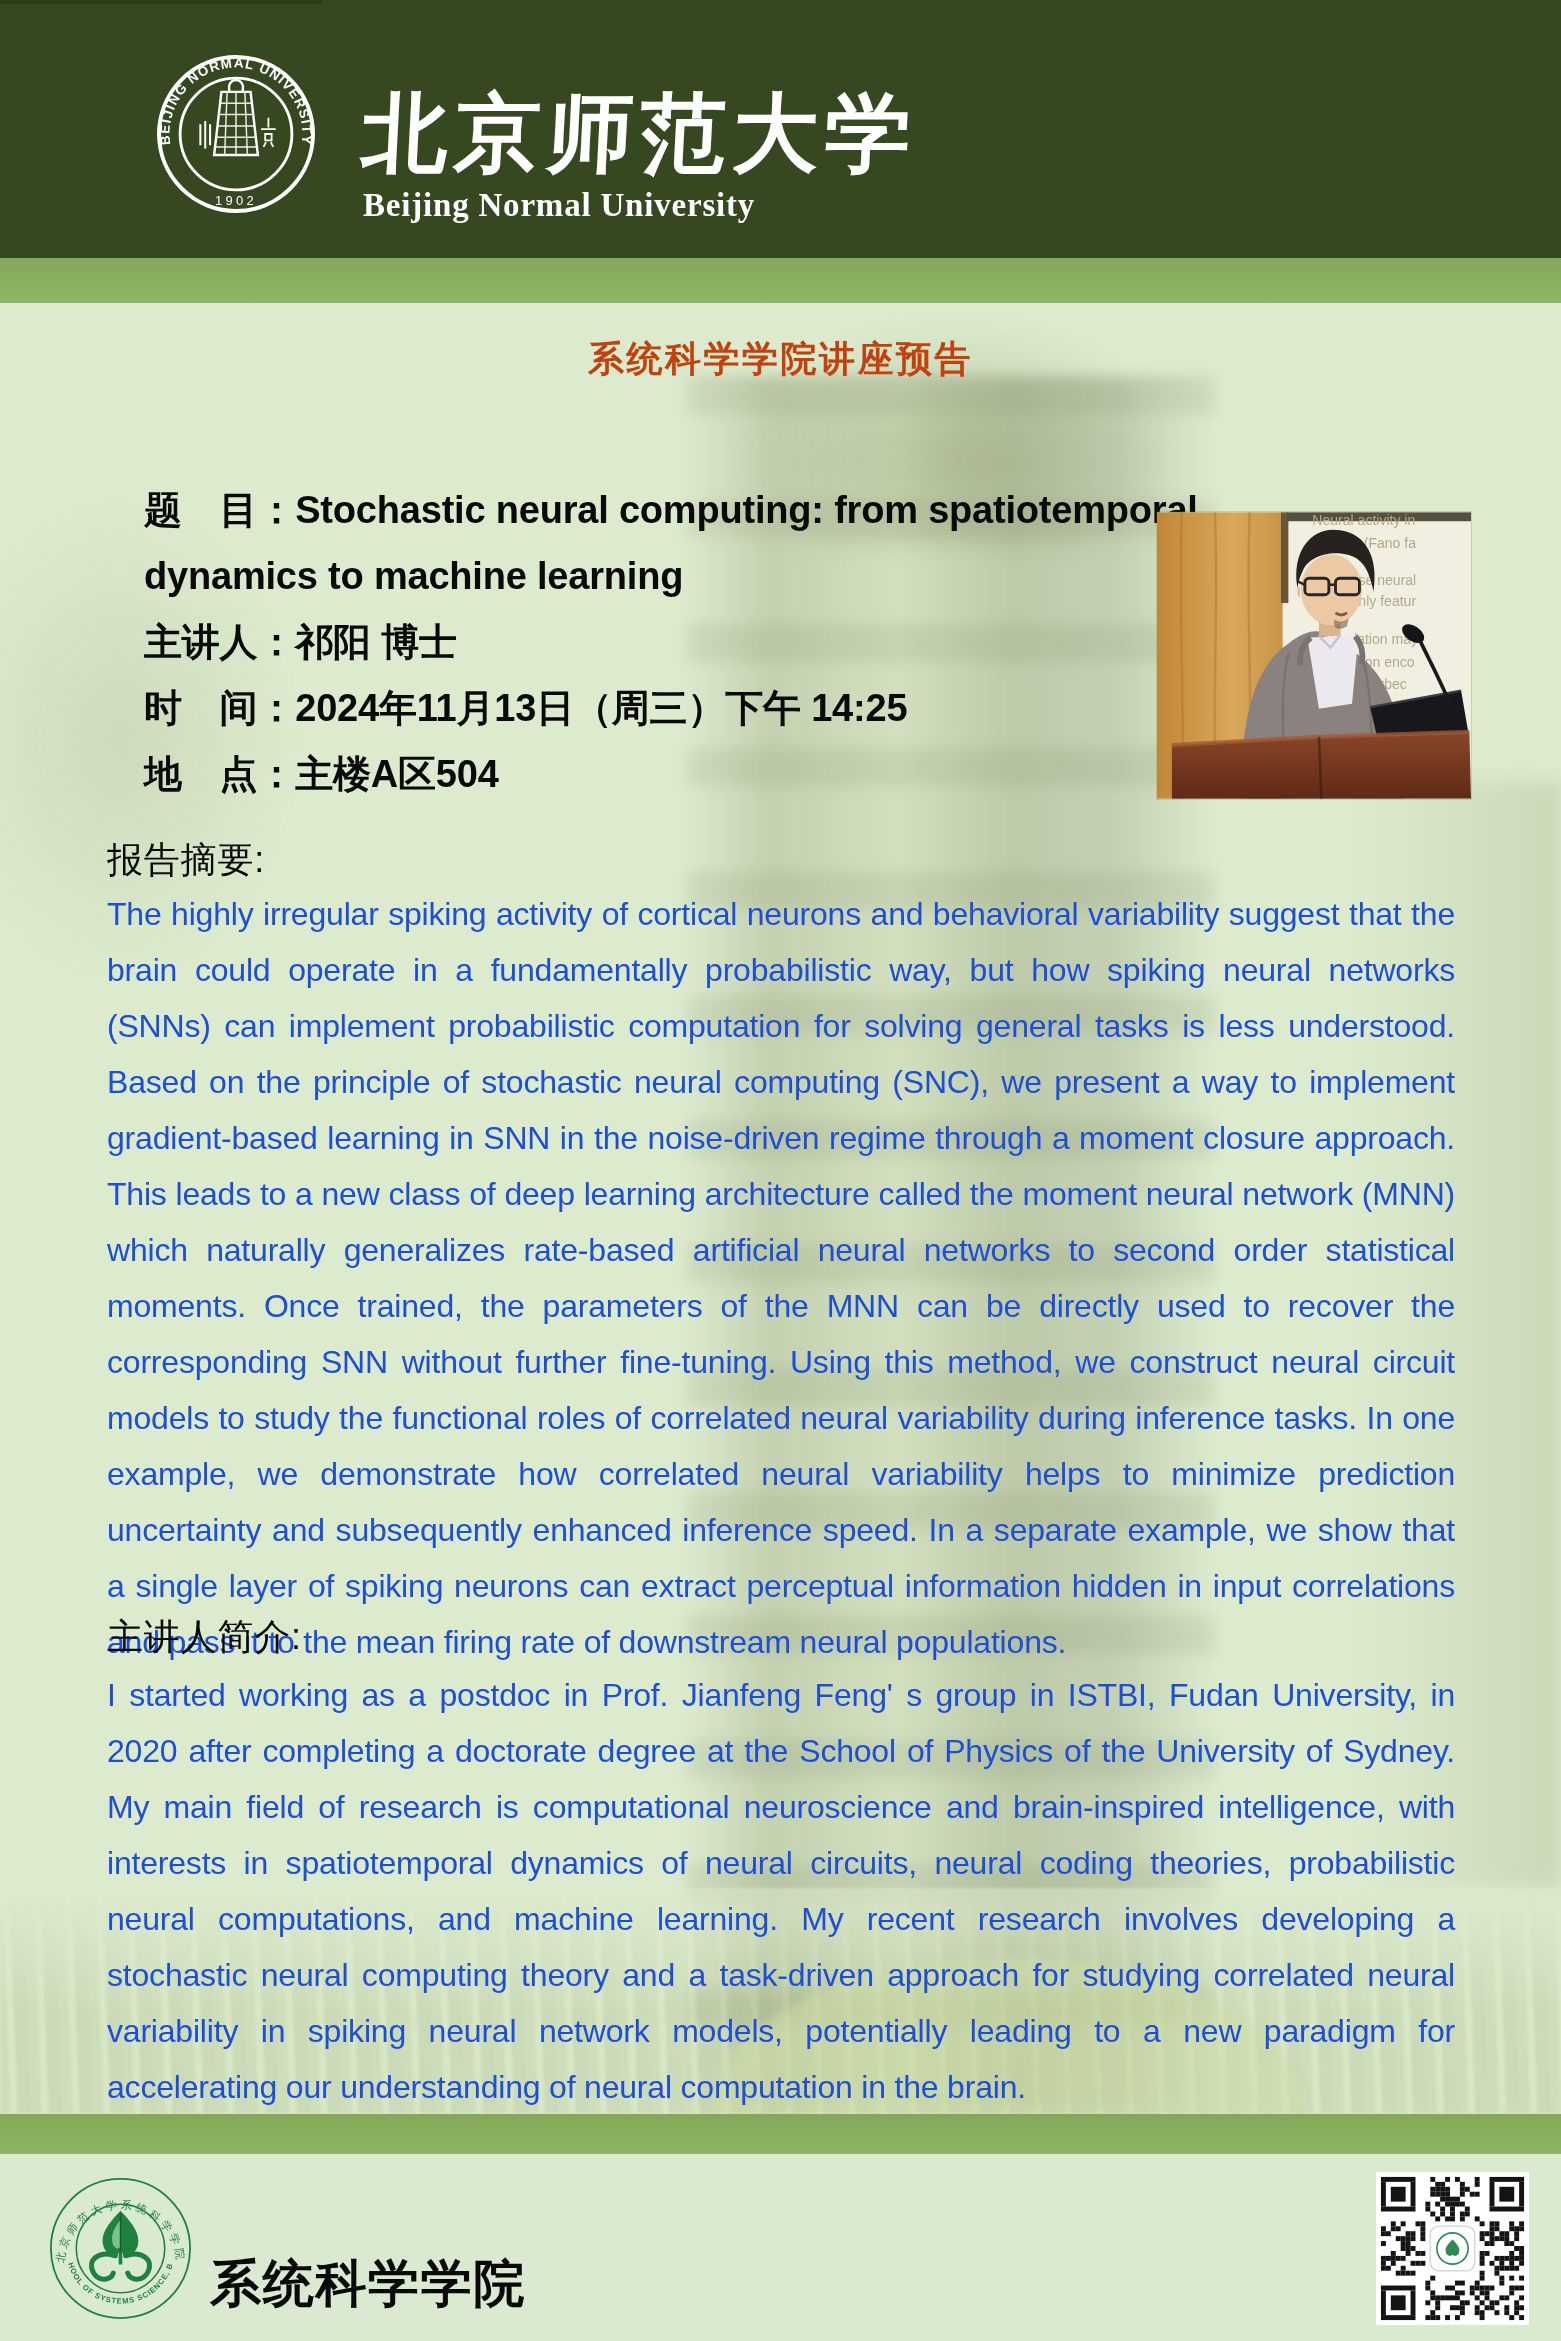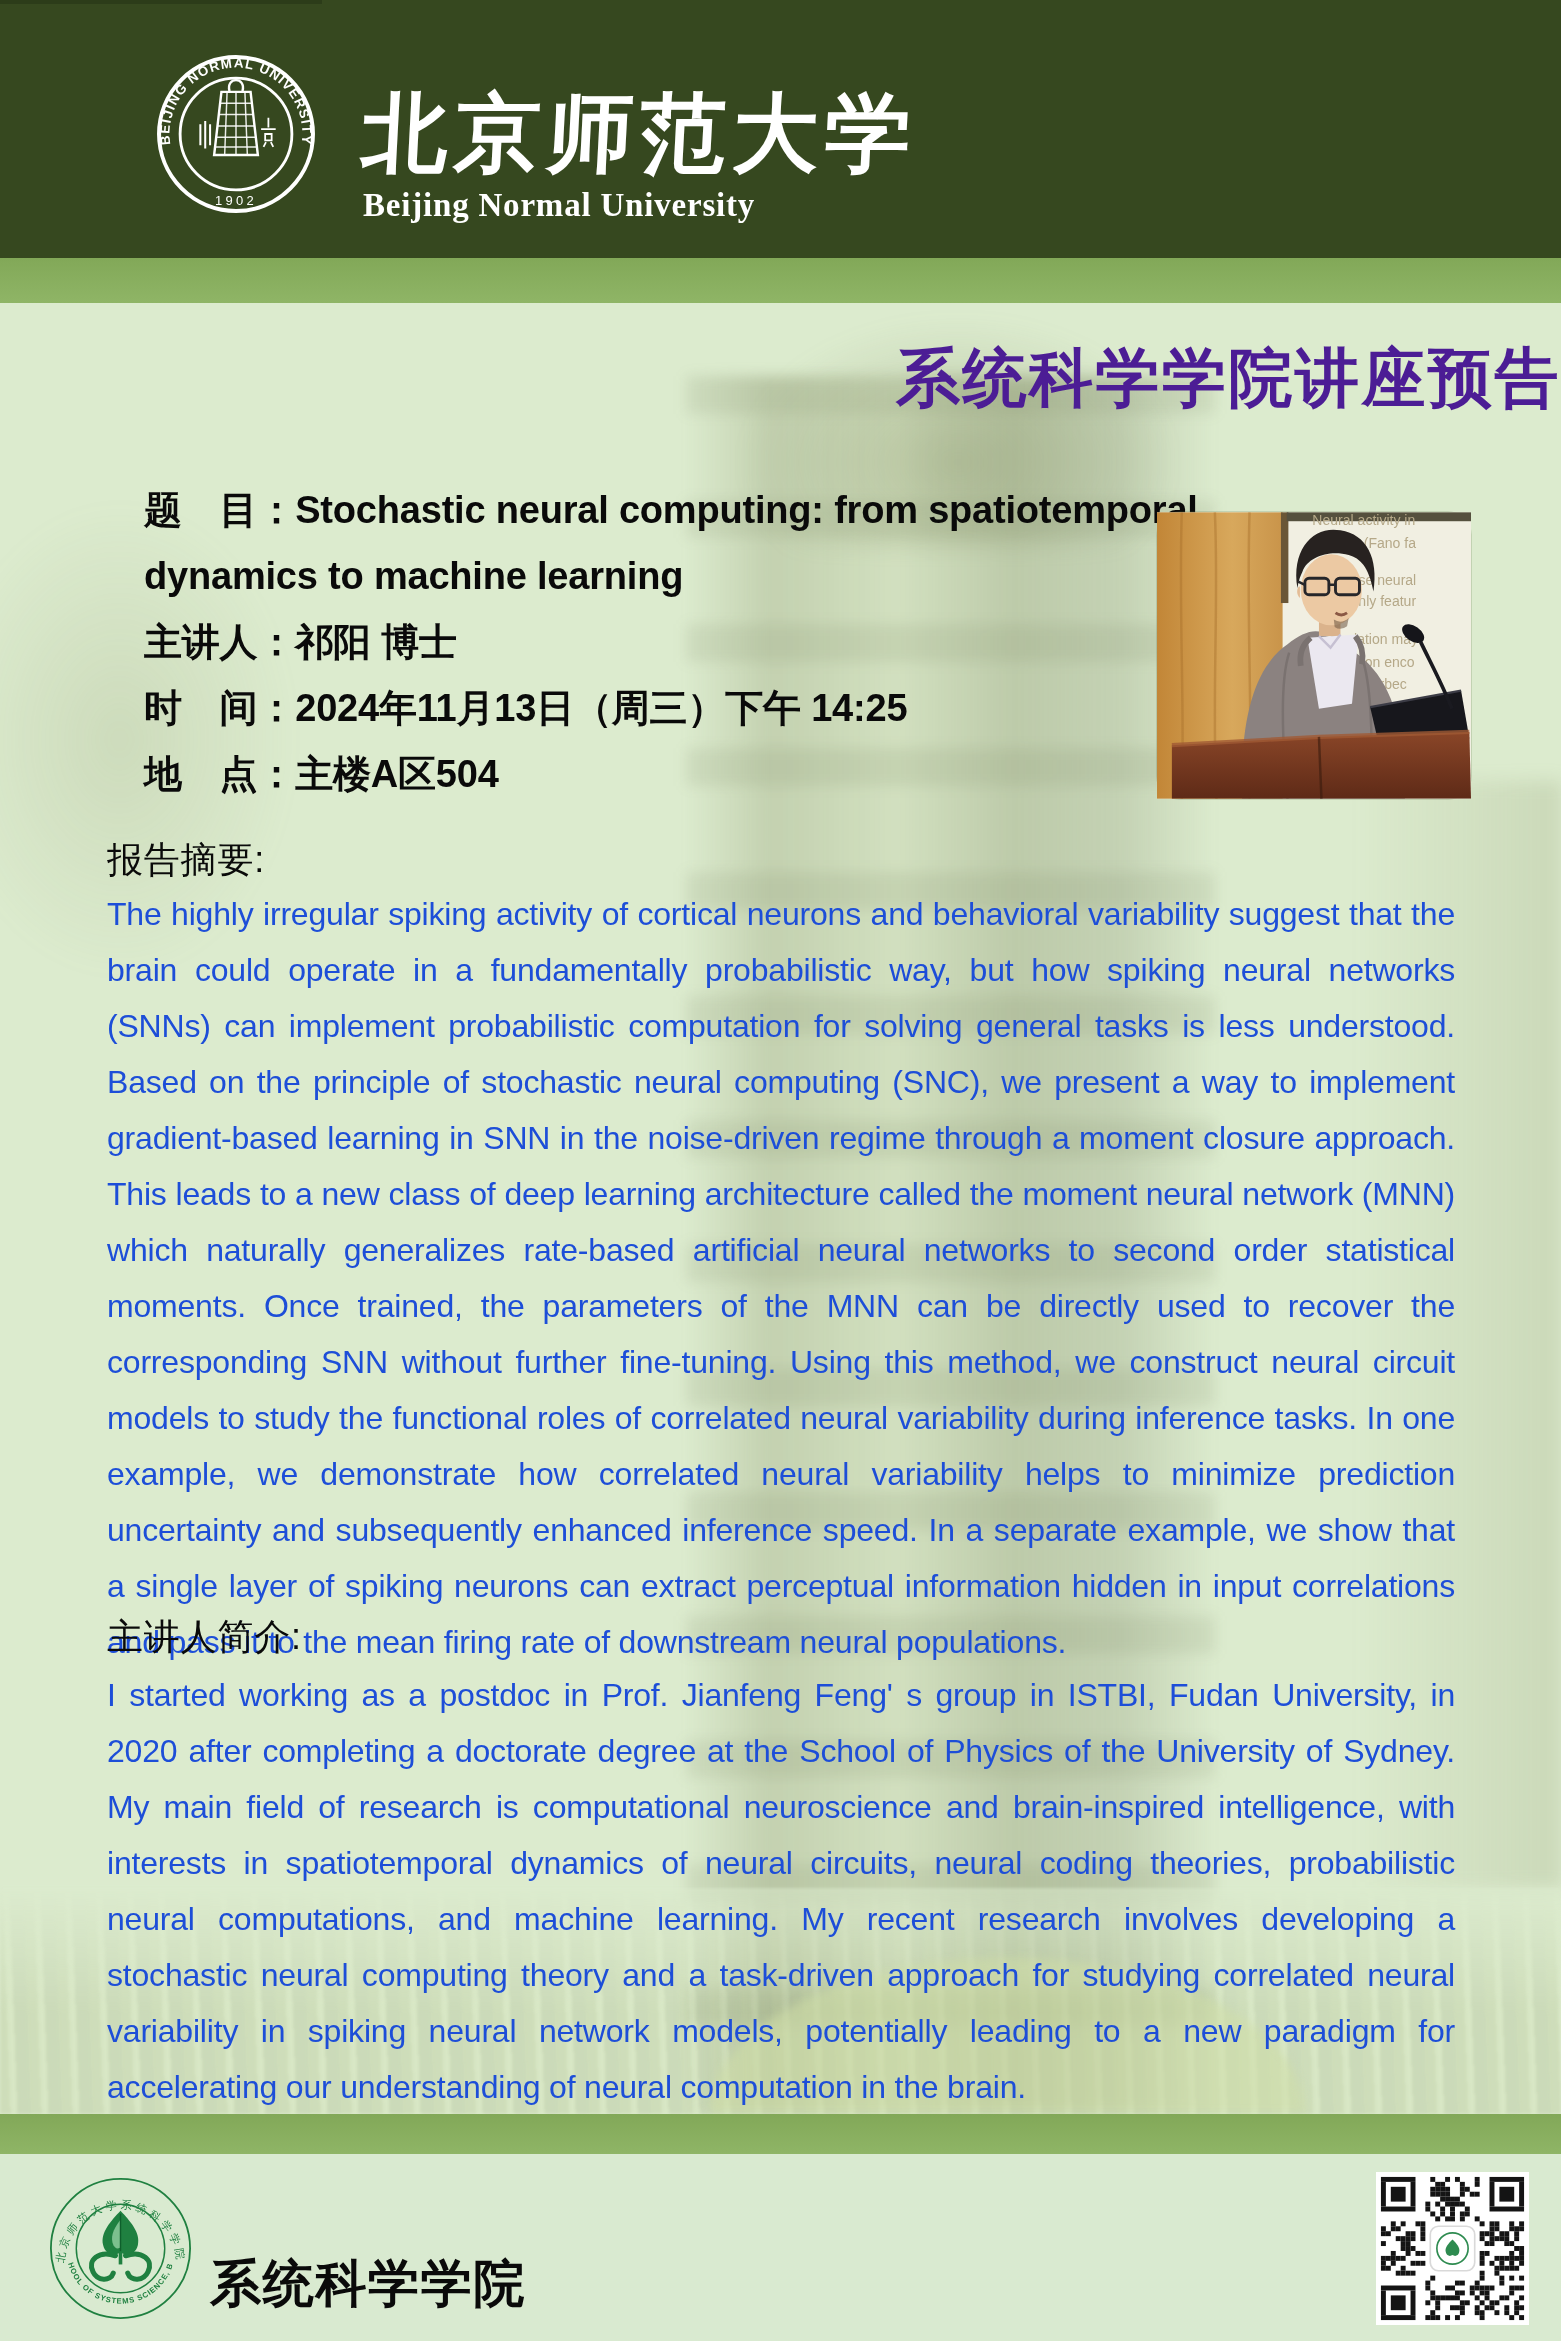--- a/index.html
+++ b/index.html
@@ -36,27 +36,27 @@
     background:linear-gradient(90deg,rgba(135,145,100,0),rgba(135,145,100,.20));}
   .wm-grass{left:0;top:1586px;width:1561px;height:226px;filter:blur(1.7px);opacity:.55;
     background:
       linear-gradient(to bottom,#dcebce 0%,rgba(220,235,206,0) 55%),
       repeating-linear-gradient(88deg,rgba(148,163,98,.34) 0 10.7px,rgba(193,208,142,.26) 10.7px 17.3px,
                                 rgba(118,133,78,.30) 17.3px 31px);}
   .wm-arch{left:710px;top:1656px;width:595px;height:155px;filter:blur(4.1px);
     border-radius:50% 50% 0 0/100% 100% 0 0;background:rgba(208,222,168,.55);}
 
   
-  .page-title{position:absolute;left:0;top:335px;width:1561px;text-align:right;
-              font-size:64px;font-weight:bold;letter-spacing:2.5px;color:#4c1d95;}
+  .page-title{position:absolute;left:0;top:335px;width:1561px;text-align:center;
+              font-size:36px;font-weight:bold;letter-spacing:2.5px;color:#c2410c;}
   .details{position:absolute;left:107px;top:477px;width:1066px;}
   .drow{line-height:66px;font-size:38px;font-weight:600;letter-spacing:-0.2px;white-space:nowrap;margin-left:37px;}
 
   
-  .photo{position:absolute;left:1157px;top:512px;width:314px;height:287px;box-shadow:0 0 0 0.8px rgba(90,110,70,.25);border-radius:23px;}
+  .photo{position:absolute;left:1157px;top:512px;width:314px;height:287px;box-shadow:0 0 0 0.8px rgba(90,110,70,.25);}
   .photo svg{display:block;}
 
   
   .sec-head{position:absolute;left:107px;font-size:36px;letter-spacing:0.8px;}
   .sec-head.abstract{top:836px;}
   .sec-head.bio{top:1613px;}
   .para{position:absolute;left:107px;width:1348px;font-size:32px;line-height:56px;
         text-align:justify;letter-spacing:-0.2px;color:#1d4ed8;}
   .para.abstract{top:886px;}
   .para.bio{top:1667px;}

